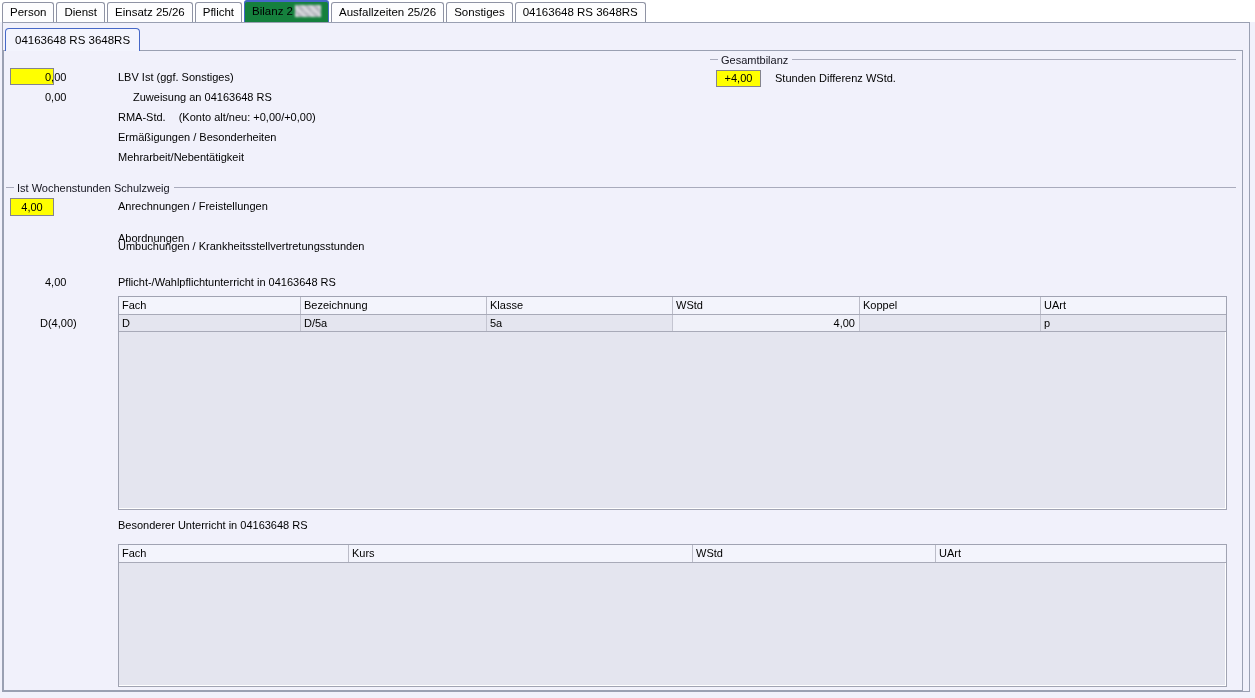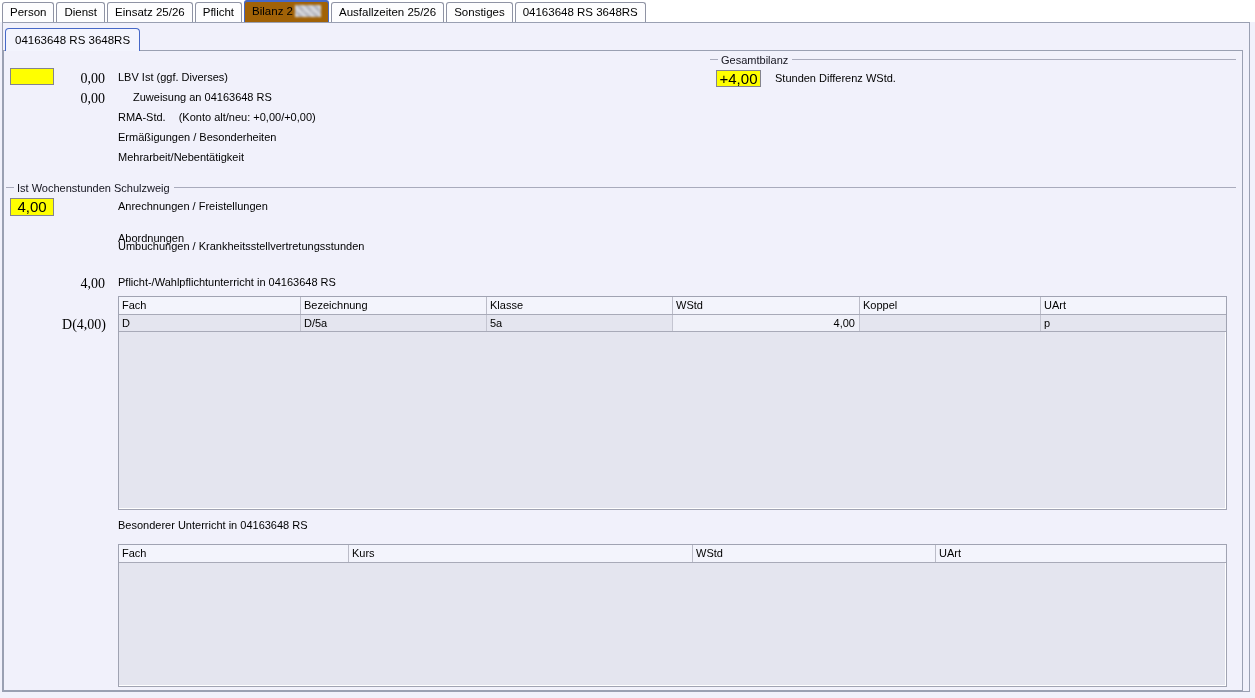--- a/index.html
+++ b/index.html
@@ -5,21 +5,21 @@
   * { margin:0; padding:0; box-sizing:border-box; }
   body { background:#ffffff; font-family:"Liberation Sans", sans-serif; color:#000; }
   #screen { position:relative; width:1255px; height:698px; background:#f1f1fb; overflow:hidden; }
 
   
   .tabbar { position:absolute; left:0; top:0; width:1255px; height:22px; background:#ffffff;
             display:flex; align-items:flex-end; gap:2px; padding-left:2px; }
   .tab { height:20px; background:#fdfdfe; border:1px solid #8f93a4; border-bottom:none;
          border-radius:3px 3px 0 0; padding:3px 7px 0 7px; font-size:11.5px; white-space:nowrap;text-align:center; }
   .tab.active { height:22px; padding-top:4px; border:1px solid #4668c8; border-bottom:none;
-                box-shadow:inset 0 1px 0 #4668c8; background:#a16207; z-index:2; }
+                box-shadow:inset 0 1px 0 #4668c8; background:#15803d; z-index:2; }
   .redact { display:inline-block; width:26px; height:12px; margin-left:2px; vertical-align:-2px;
             background-image:linear-gradient(45deg,#bfc0c8 25%,#d9dade 25% 50%,#b2b3bb 50% 75%,#d1d2d8 75%);
             background-size:8px 8px; filter:blur(0.8px); }
 
   
   .panel { position:absolute; left:2px; top:22px; width:1248px; height:670px;
            background:#f1f1fb; border:1px solid #9aa0b2; }
   .frame { position:absolute; left:3px; top:50px; width:1240px; height:641px;
            border:1px solid #9aa0b2; }
   .tab2 { position:absolute; left:5px; top:28px; height:23px; background:#f3f4fd;
@@ -28,22 +28,22 @@
 
   
   .legend { position:absolute; display:flex; align-items:center; height:13px; font-size:11px; color:#14141e; }
   .legend .seg { border-top:1px solid #a9abbc; height:0; }
   .legend .pre { width:8px; }
   .legend .post { flex:1; }
   .legend .txt { padding:0 4px 0 3px; white-space:nowrap; }
 
   
   .yellowbox { position:absolute; background:#ffff00; border:1px solid #84848e;
-               font-size:15px; text-align:center; line-height:15px; }
-  .val { position:absolute; width:60px; text-align:right; font-size:14px; white-space:nowrap;font-family:Liberation Serif, serif; }
+               font-size:11px; text-align:center; line-height:15px; }
+  .val { position:absolute; width:60px; text-align:left; font-size:11px; white-space:nowrap; }
   .lbl { position:absolute; font-size:11px; white-space:nowrap; }
   .sub { margin-left:13px; }
 
   
   .table { position:absolute; border:1px solid #a0a3b2; background:#e4e5ef;
            box-shadow:inset -1px -1px 0 0 #ffffff; }
   .thead { display:grid; height:18px; background:#f3f4fc; border-bottom:1px solid #a8aab8; }
   .th { font-size:11px; line-height:17px; padding-left:3px; border-right:1px solid #bbbcc8;
         white-space:nowrap; overflow:hidden; }
   .th:last-child { border-right:none; }
@@ -72,21 +72,21 @@
   </div>
 
   <div class="panel"></div>
 
   <div class="tab2">04163648 RS 3648RS</div>
   <div class="frame"></div>
 
   <div class="yellowbox" style="left:10px; top:68px; width:44px; height:17px;"></div>
 
   <span class="val" style="left:45px; top:71px;">0,00</span>
-  <span class="lbl" style="left:118px; top:71px;">LBV Ist (ggf. Diverses)</span>
+  <span class="lbl" style="left:118px; top:71px;">LBV Ist (ggf. Sonstiges)</span>
 
   <span class="val" style="left:45px; top:91px;">0,00</span>
   <span class="lbl" style="left:118px; top:91px;margin-left:15px;">Zuweisung an 04163648 RS</span>
 
   <span class="lbl" style="left:118px; top:111px;"><span>RMA-Std.</span><span class="sub">(Konto alt/neu: +0,00/+0,00)</span></span>
 
   <span class="lbl" style="left:118px; top:131px;">Ermäßigungen / Besonderheiten</span>
   <span class="lbl" style="left:118px; top:151px;">Mehrarbeit/Nebentätigkeit</span>
 
   <div class="legend" style="left:710px; top:53px; width:526px;">

